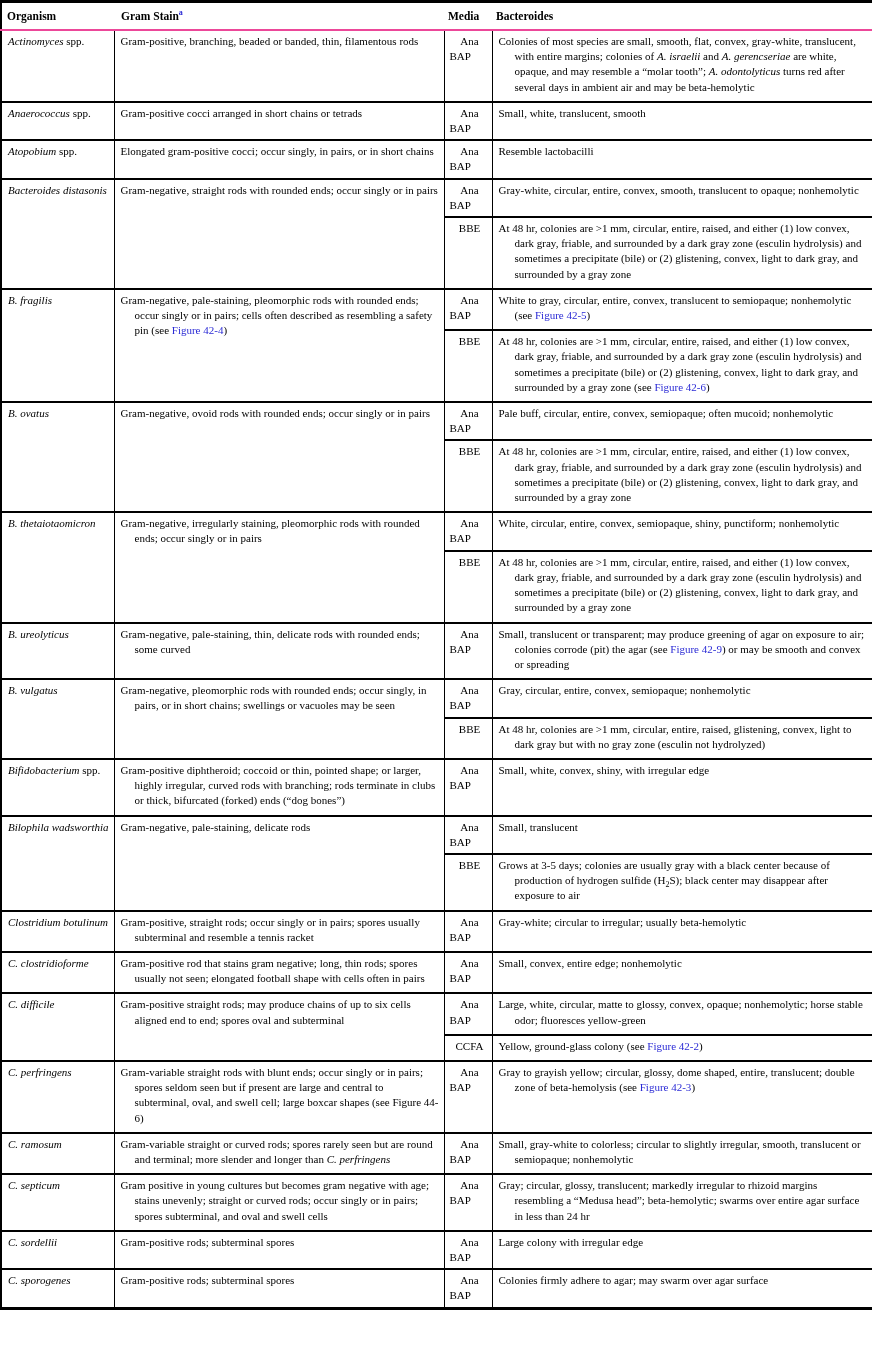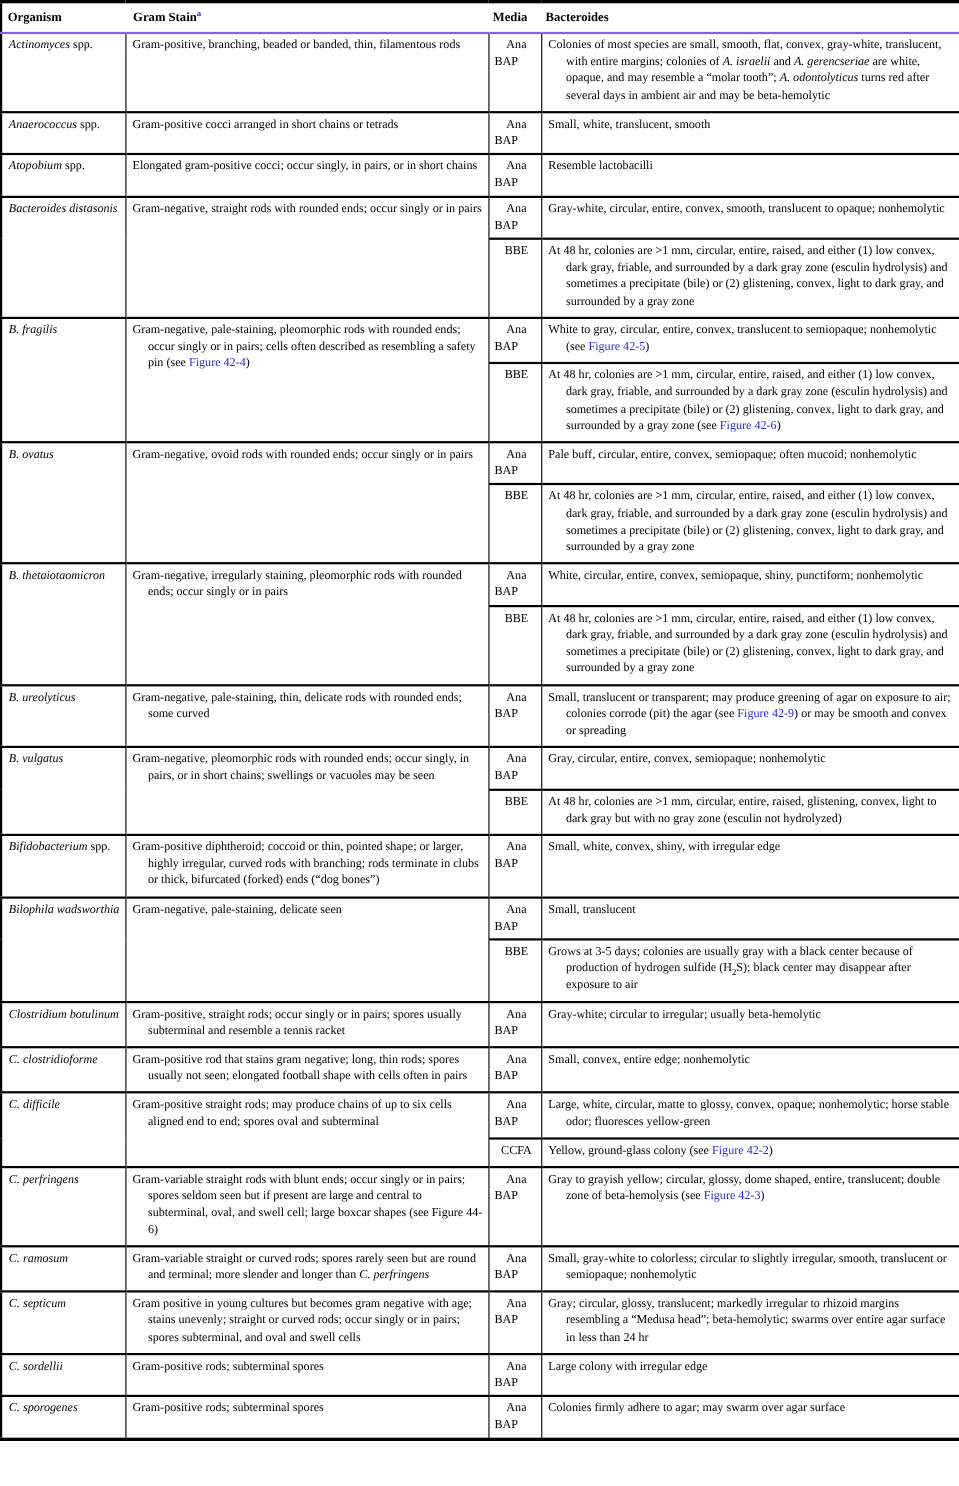--- a/index.html
+++ b/index.html
@@ -23,21 +23,21 @@
   col.c-med  { width:48px; }
   col.c-app  { width:381px; }
 
   th {
     font-size:11.5px;
     font-weight:bold;
     text-align:left;
     vertical-align:middle;
     padding:7px 3px 6px 5px;
     border:none;
-    border-bottom:2px solid #8b5cf6;
+    border-bottom:2px solid #ec4899;
     line-height:13px;
     white-space:nowrap;
   }
   th.th-gram { padding-left:7px; }
   th.th-med  { padding-left:4px; }
   th.th-app  { padding-left:4px; }
 
   td {
     border:2px solid #000;
     border-left-width:1.5px;
@@ -222,21 +222,21 @@
         <td class="org-cell" rowspan="1"><i>Bifidobacterium</i> spp.</td>
         <td class="gram-cell" rowspan="1">Gram-positive diphtheroid; coccoid or thin, pointed shape; or larger, highly irregular, curved rods with branching; rods terminate in clubs or thick, bifurcated (forked) ends (“dog bones”)</td>
         <td class="media-cell">
           <div class="media-line1">Ana</div>
           <div class="media-line2">BAP</div>
         </td>
         <td class="app-cell">Small, white, convex, shiny, with irregular edge</td>
       </tr>
       <tr>
         <td class="org-cell" rowspan="2"><i>Bilophila wadsworthia</i></td>
-        <td class="gram-cell" rowspan="2">Gram-negative, pale-staining, delicate seen</td>
+        <td class="gram-cell" rowspan="2">Gram-negative, pale-staining, delicate rods</td>
         <td class="media-cell">
           <div class="media-line1">Ana</div>
           <div class="media-line2">BAP</div>
         </td>
         <td class="app-cell">Small, translucent</td>
       </tr>
       <tr>
         <td class="media-cell">
           <div class="media-line1">BBE</div>
         </td>

